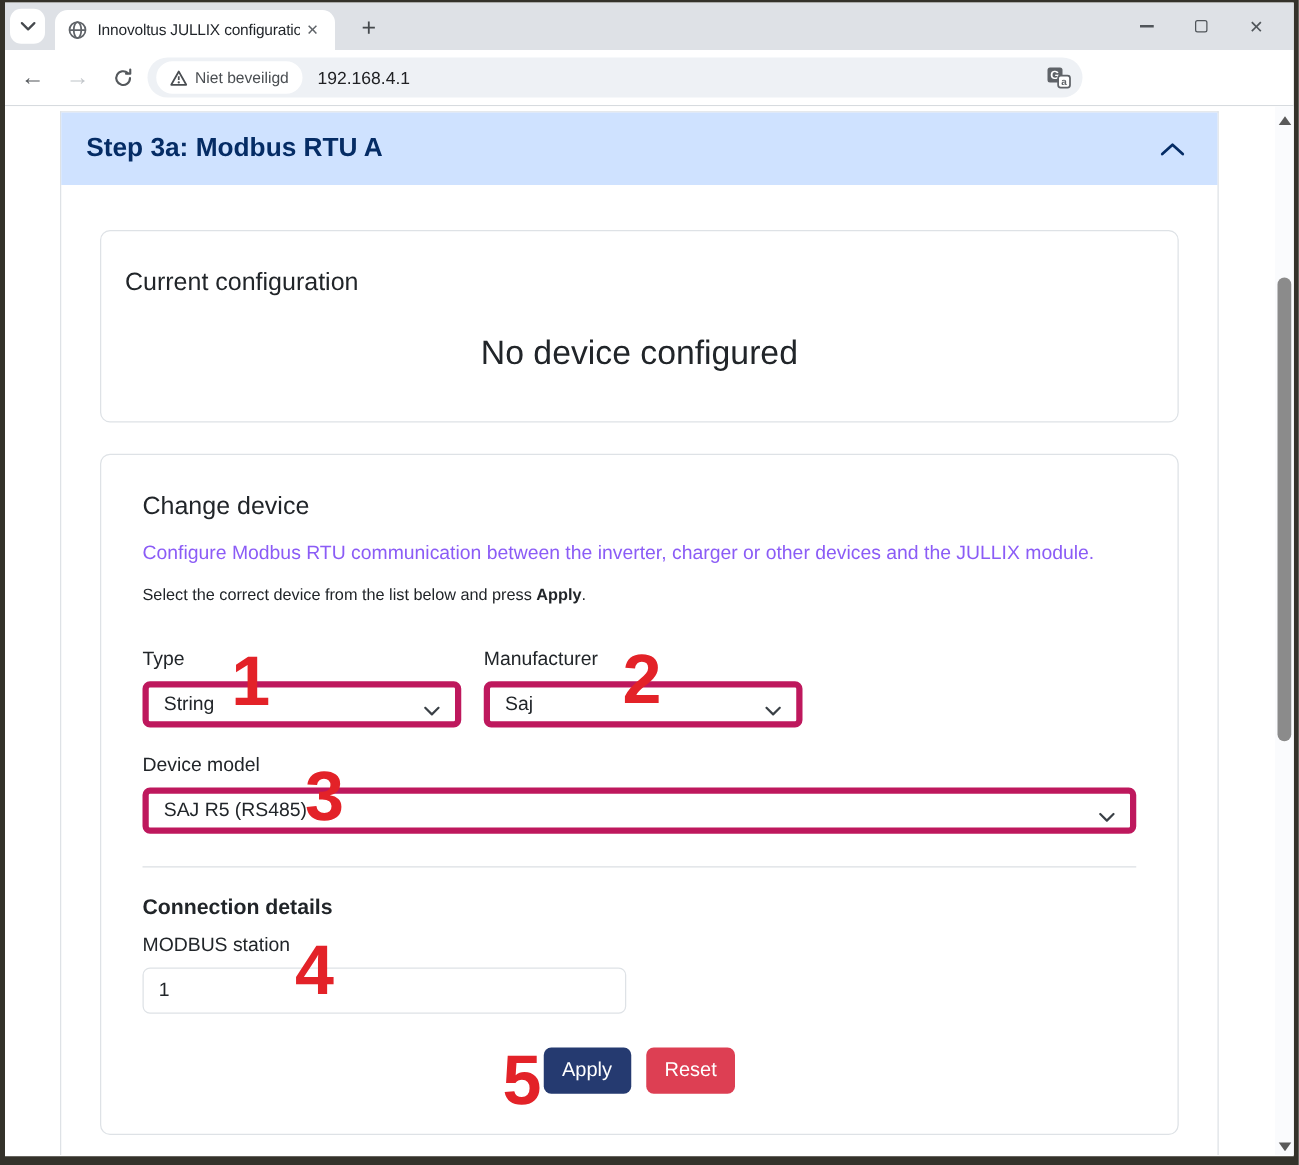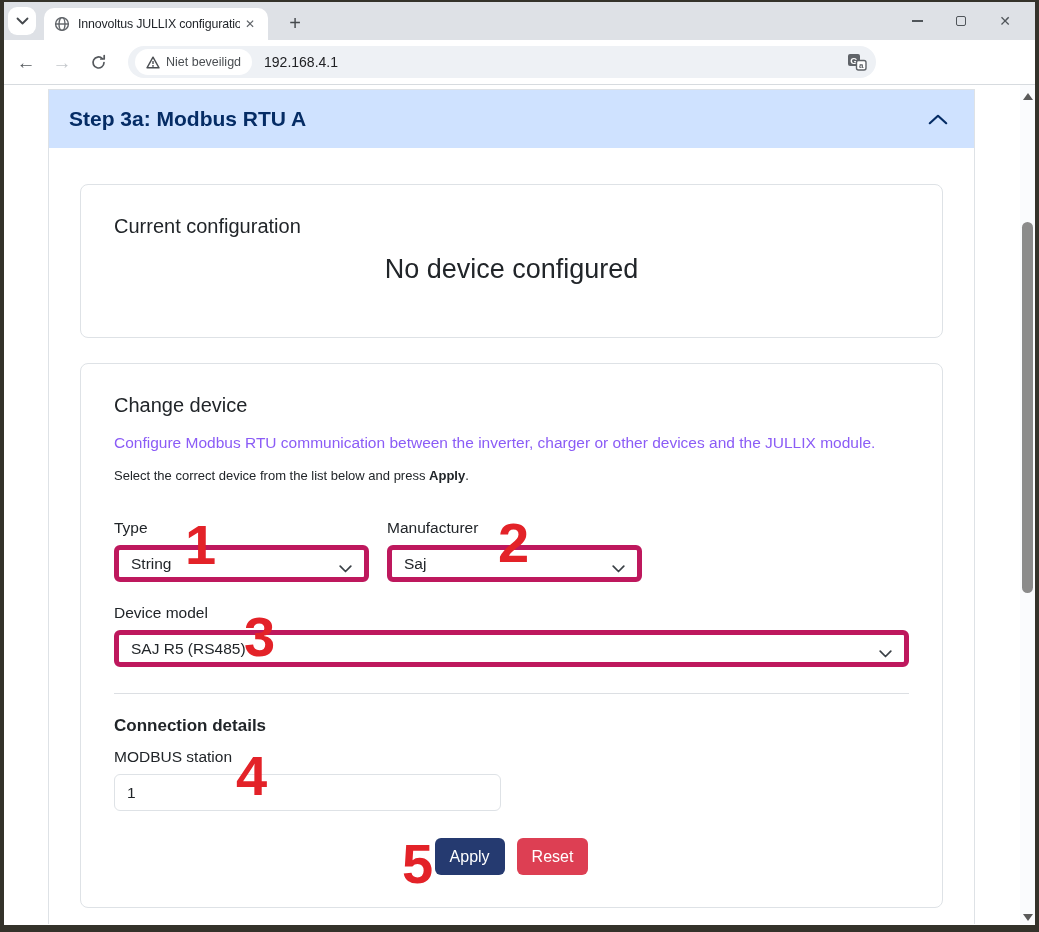--- a/index.html
+++ b/index.html
@@ -21,43 +21,43 @@
   .min-bar { width: 11px; height: 1.6px; background: #50555a; }
   .max-box { width: 10px; height: 10px; border: 1.5px solid #50555a; border-radius: 2px; }
   .close-glyph { font-size: 14px; }
 
   
   .toolbar { position: relative; height: 45px; background: #fff; border-bottom: 1px solid #d7dbdf; }
   .nav-ico { position: absolute; top: 0; height: 45px; display: flex; align-items: center; justify-content: center; width: 28px; cursor: pointer; }
   .back { left: 8px; font-size: 19px; color: #54585c; }
   .fwd { left: 44px; font-size: 19px; color: #c3c7cb; }
   .reload { left: 80px; }
-  .omnibox { position: absolute; left: 124px; top: 6px; width: 748px; height: 32px; background: #eef1f5; border-radius: 16px; display: flex; align-items: center; cursor: text; }
+  .omnibox { position: absolute; left: 114px; top: 6px; width: 748px; height: 32px; background: #eef1f5; border-radius: 16px; display: flex; align-items: center; cursor: text; }
   .chip { margin-left: 7px; height: 26px; background: #fff; border-radius: 13px; display: flex; align-items: center; padding: 0 11px; cursor: pointer; }
   .chip-text { font-size: 12.5px; font-weight: 500; color: #4a4e52; margin-left: 6px; }
   .url { font-size: 14px; color: #202124; margin-left: 12px; }
   .translate { position: absolute; right: 8px; top: 5px; width: 22px; height: 22px; cursor: pointer; }
   .toolbar-right { position: absolute; right: 9px; top: 0; height: 45px; display: flex; align-items: center; gap: 14px; }
   .media-ico { width: 24px; height: 24px; cursor: pointer; }
   .profile { height: 30px; border: 1px solid #7b8084; border-radius: 16px; background: #fff; display: flex; align-items: center; padding: 0 12px 0 8px; gap: 7px; cursor: pointer; }
   .profile-label { font-size: 13px; color: #3c4043; }
   .kebab { font-size: 17px; color: #5f6368; padding: 0 5px; cursor: pointer; }
 
   
   .page { position: relative; height: 839px; background: #fff; overflow: hidden; }
 
   .accordion { position: absolute; left: 44px; top: 4px; width: 927px; height: 836px; border: 1px solid #dee2e6; border-bottom: none; background: #fff; }
   .acc-header { height: 58px; background: #cfe2ff; display: flex; align-items: center; padding: 0 26px 0 20px; cursor: pointer; }
   .acc-title { font-size: 21px; font-weight: 600; color: #052c65; flex: 1; }
   .acc-body { padding: 36px 31px 0 31px; }
 
   .card { border: 1px solid #dee2e6; border-radius: 8px; background: #fff; }
-  .card-current { height: 154px; padding: 30px 33px; margin-bottom: 25px; }
+  .card-current { height: 154px; padding: 30px 19px; margin-bottom: 25px; }
   .card-title { font-size: 20px; font-weight: 500; color: #212529; }
-  .status-text { font-size: 27px; font-weight: 500; color: #212529; text-align: center; margin-top: 16px; }
+  .status-text { font-size: 27px; font-weight: 500; color: #212529; text-align: center; margin-top: 29px; }
 
   .card-change { padding: 30px 33px 32px; }
   .desc { font-size: 15.5px; color: #8b5cf6; margin-top: 17px; }
   .instr { font-size: 13px; color: #212529; margin-top: 16px; }
   .instr b { font-weight: 700; }
 
   .form-row { display: flex; gap: 18px; margin-top: 36px; }
   .field { width: 255px; }
   .field-full { margin-top: 22px; }
   .flabel { display: block; font-size: 15.5px; color: #212529; margin-bottom: 8px; }

